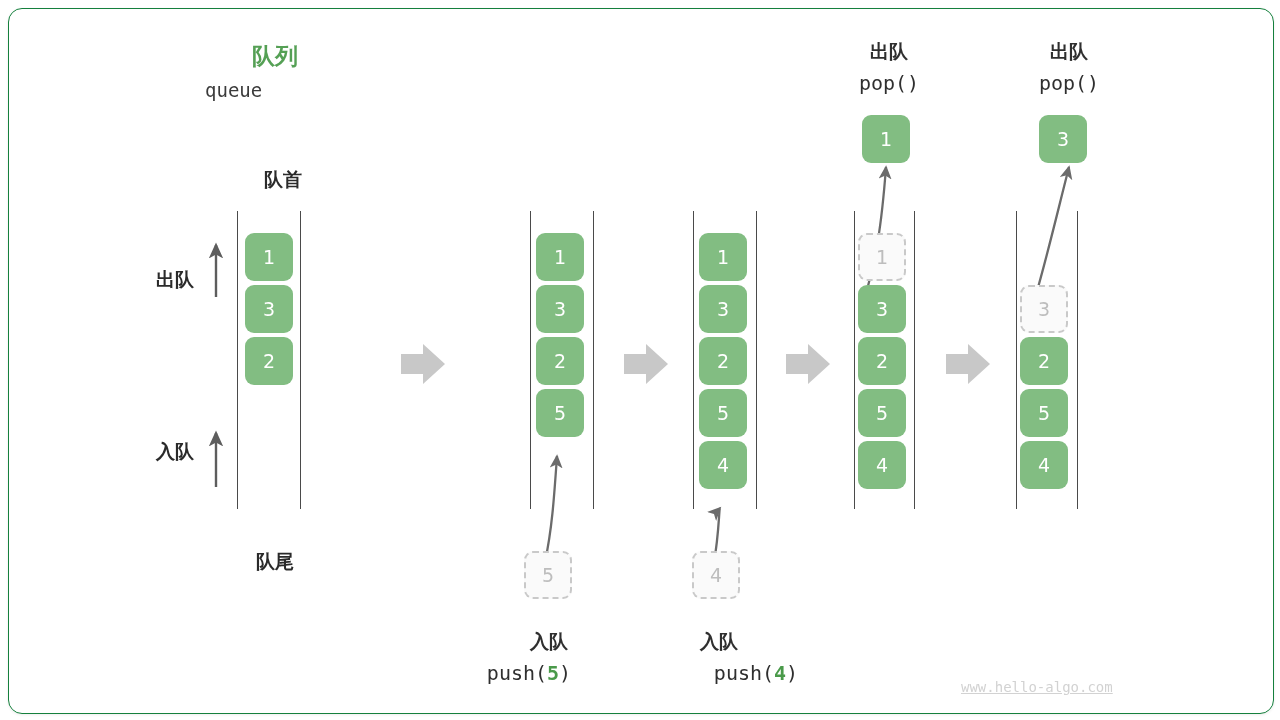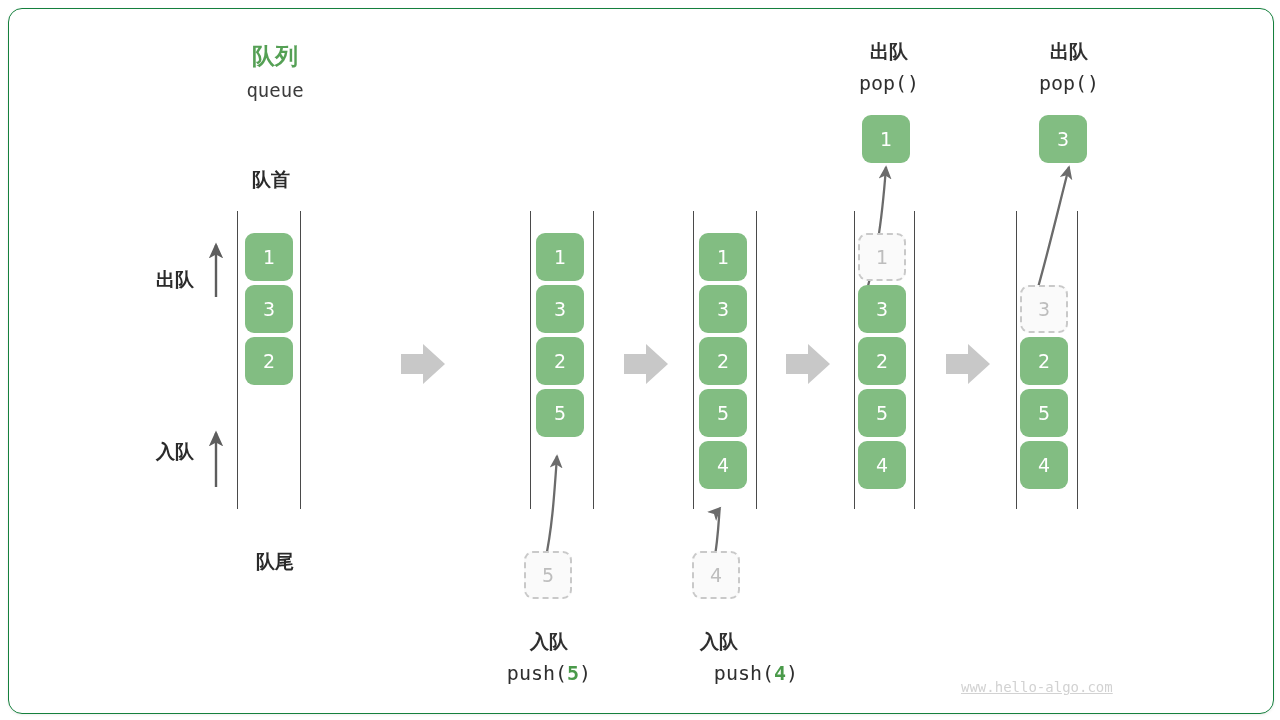--- a/index.html
+++ b/index.html
@@ -30,21 +30,20 @@
     font-size: 23px;
     font-weight: bold;
     color: #55a055;
     text-align: center;
     white-space: nowrap;
   }
   .title-mono {
     font-family: "DejaVu Sans Mono", "Liberation Mono", monospace;
     font-size: 19px;
     color: #3b3b3b;
-    text-align: center;
     white-space: nowrap;
   }
   .op-cn {
     font-size: 19px;
     font-weight: bold;
     color: #2f2f2f;
     text-align: center;
     white-space: nowrap;
   }
   .op-mono {
@@ -162,21 +161,21 @@
       </g>
 
       <g>
         <path d="M1026,289 C1037,252 1048,205 1060,158" stroke="#6b6b6b" stroke-width="2.3" fill="none" marker-end="url(#ah)"></path>
       </g>
     </svg>
 
     <div class="abs title-cn" style="left:196px; top:32px; width:140px;">队列</div>
     <div class="abs title-mono" style="left:196px; top:70px; width:140px;">queue</div>
 
-    <div class="abs endlabel" style="left:192px; top:158px; width:140px;">队首</div>
+    <div class="abs endlabel" style="left:204px; top:158px; width:140px;">队首</div>
     <div class="abs endlabel" style="left:196px; top:540px; width:140px;">队尾</div>
 
     <div class="abs sidelabel" style="left:60px; top:258px; width:125px;">出队</div>
     <div class="abs sidelabel" style="left:60px; top:430px; width:125px;">入队</div>
 
     <div>
       <div class="rail abs" style="left:228px; top:202px; height:298px;"></div>
       <div class="rail abs" style="left:291px; top:202px; height:298px;"></div>
       <div class="cell" style="left:236px; top:224px;">1</div>
       <div class="cell" style="left:236px; top:276px;">3</div>
@@ -185,21 +184,21 @@
 
     <div>
       <div class="rail abs" style="left:521px; top:202px; height:298px;"></div>
       <div class="rail abs" style="left:584px; top:202px; height:298px;"></div>
       <div class="cell" style="left:527px; top:224px;">1</div>
       <div class="cell" style="left:527px; top:276px;">3</div>
       <div class="cell" style="left:527px; top:328px;">2</div>
       <div class="cell" style="left:527px; top:380px;">5</div>
       <div class="cell ghost" style="left:515px; top:542px;">5</div>
       <div class="abs op-cn" style="left:465px; top:620px; width:150px;">入队</div>
-      <div class="abs op-mono" style="left:465px; top:652px; width:150px;"><span>push(</span><span class="hl">5</span><span>)</span></div>
+      <div class="abs op-mono" style="left:445px; top:652px; width:150px;"><span>push(</span><span class="hl">5</span><span>)</span></div>
     </div>
 
     <div>
       <div class="rail abs" style="left:684px; top:202px; height:298px;"></div>
       <div class="rail abs" style="left:747px; top:202px; height:298px;"></div>
       <div class="cell" style="left:690px; top:224px;">1</div>
       <div class="cell" style="left:690px; top:276px;">3</div>
       <div class="cell" style="left:690px; top:328px;">2</div>
       <div class="cell" style="left:690px; top:380px;">5</div>
       <div class="cell" style="left:690px; top:432px;">4</div>

